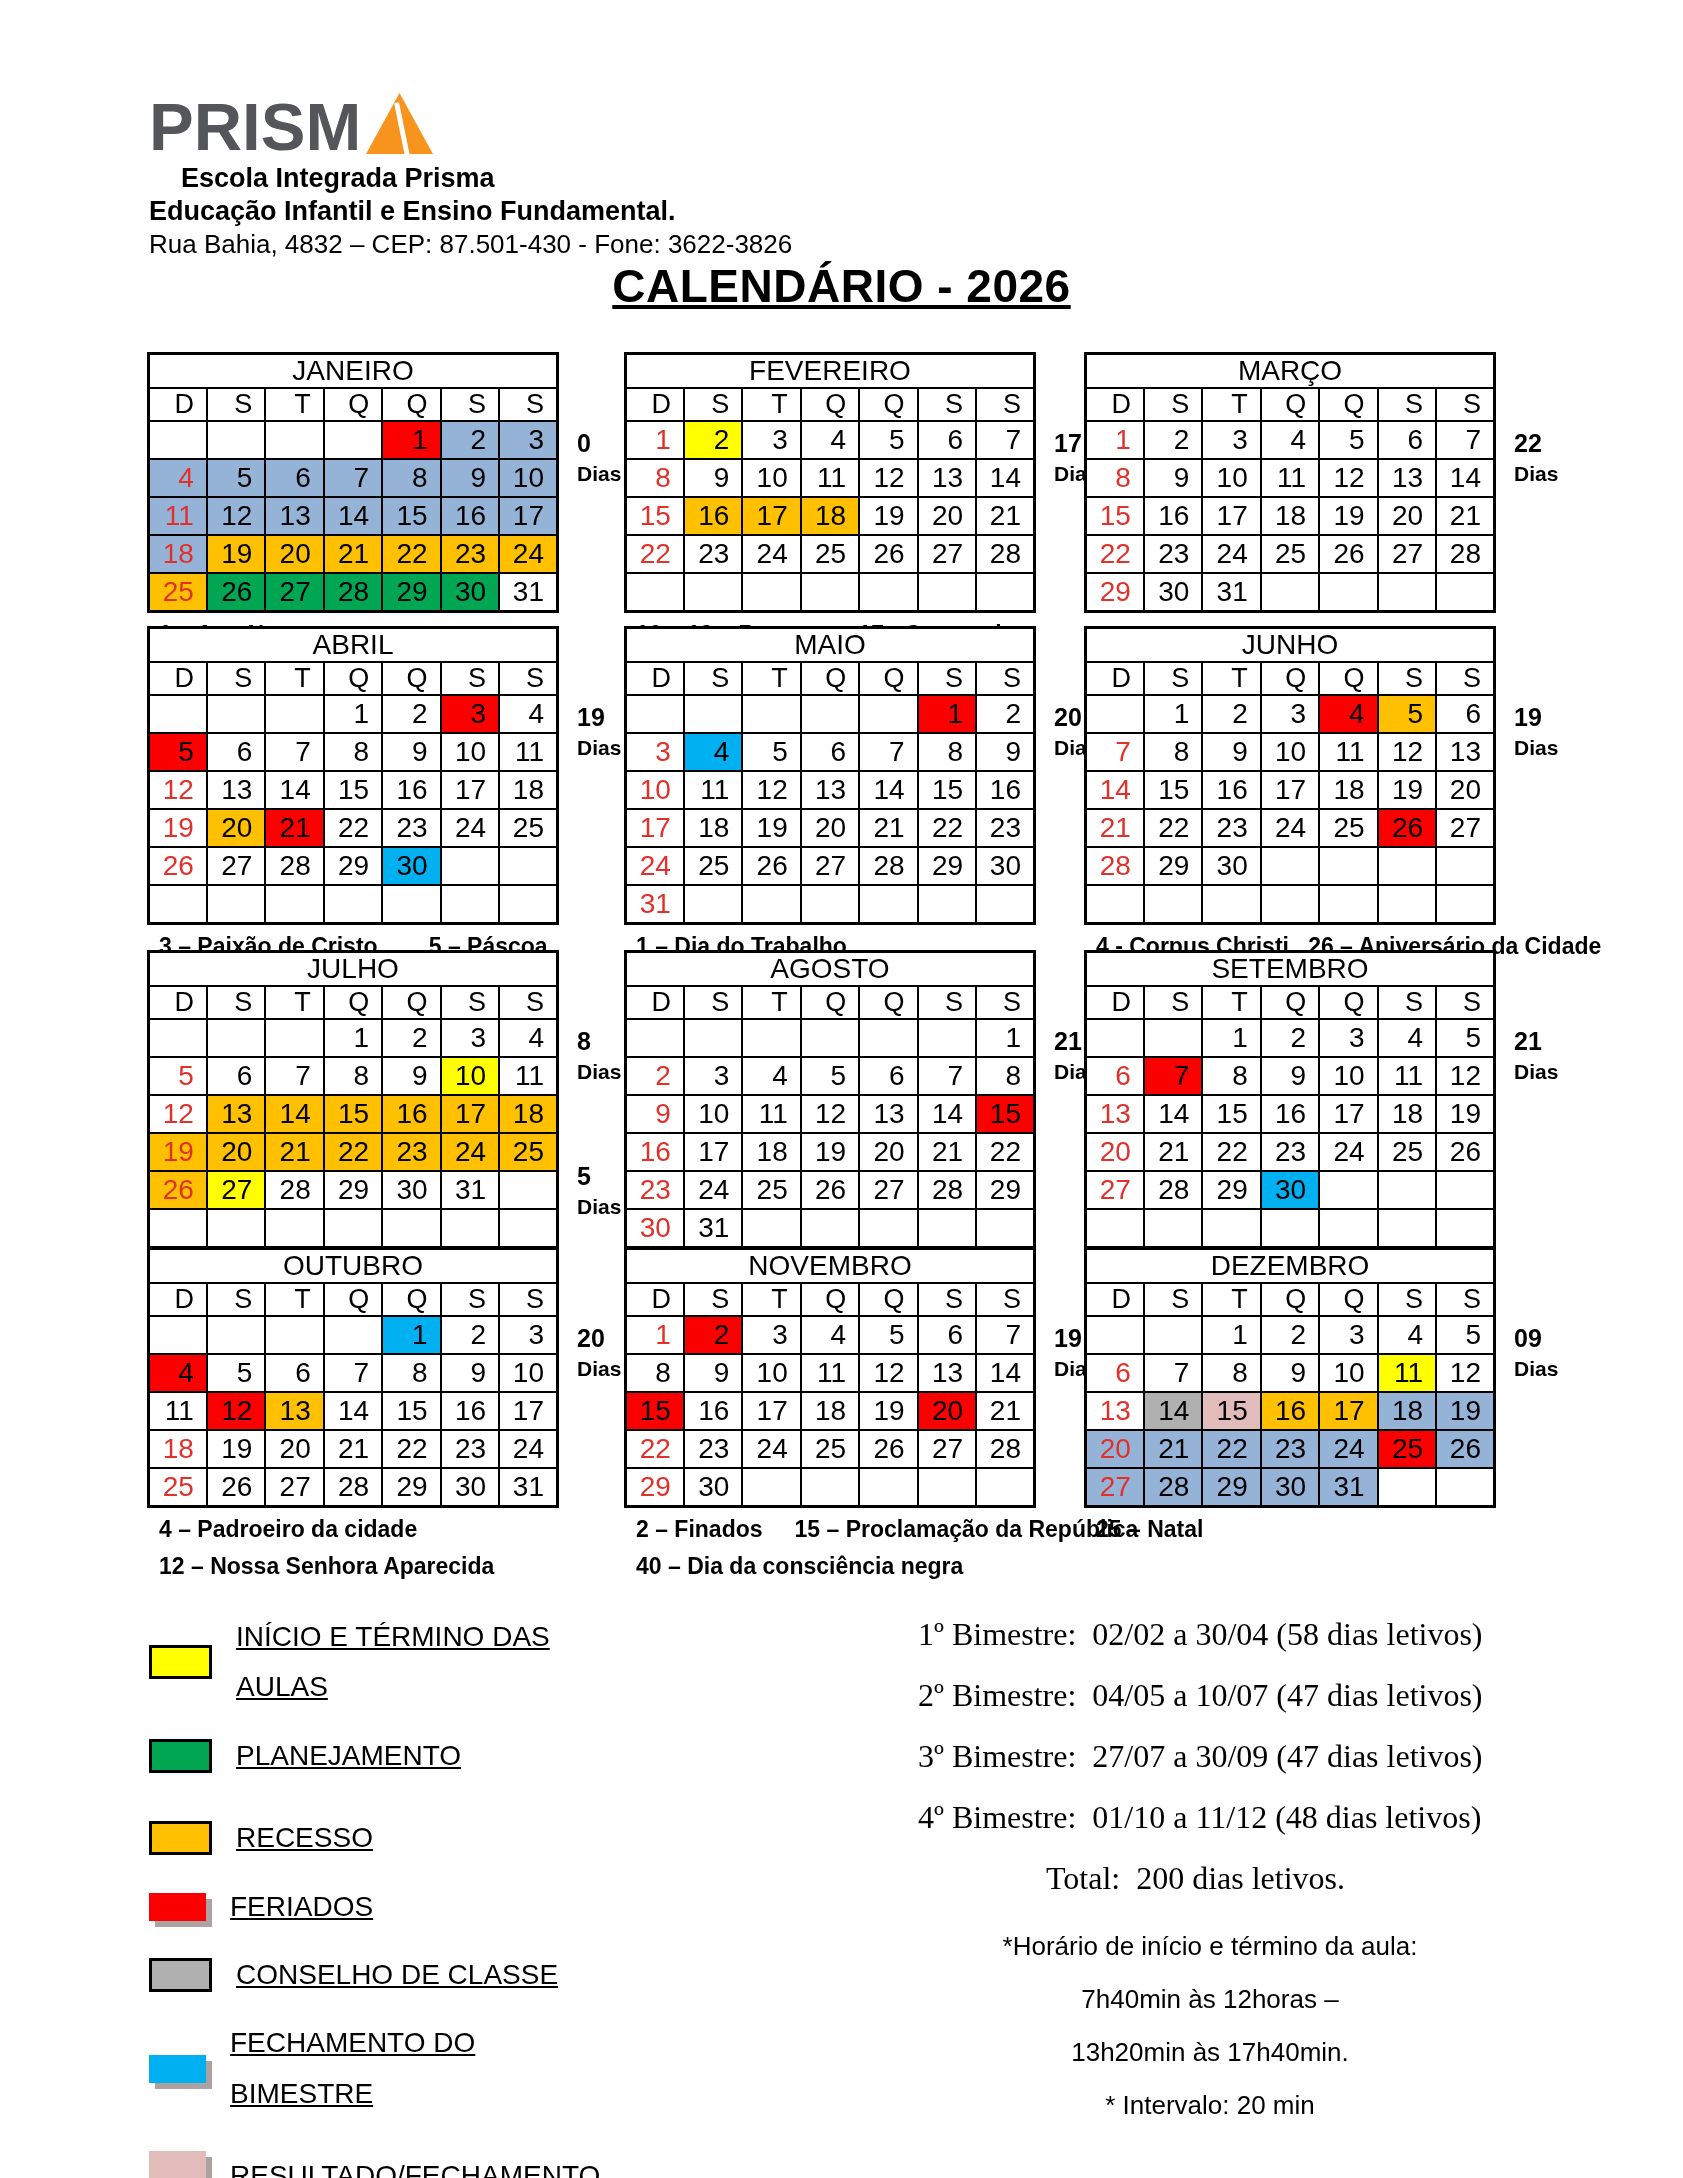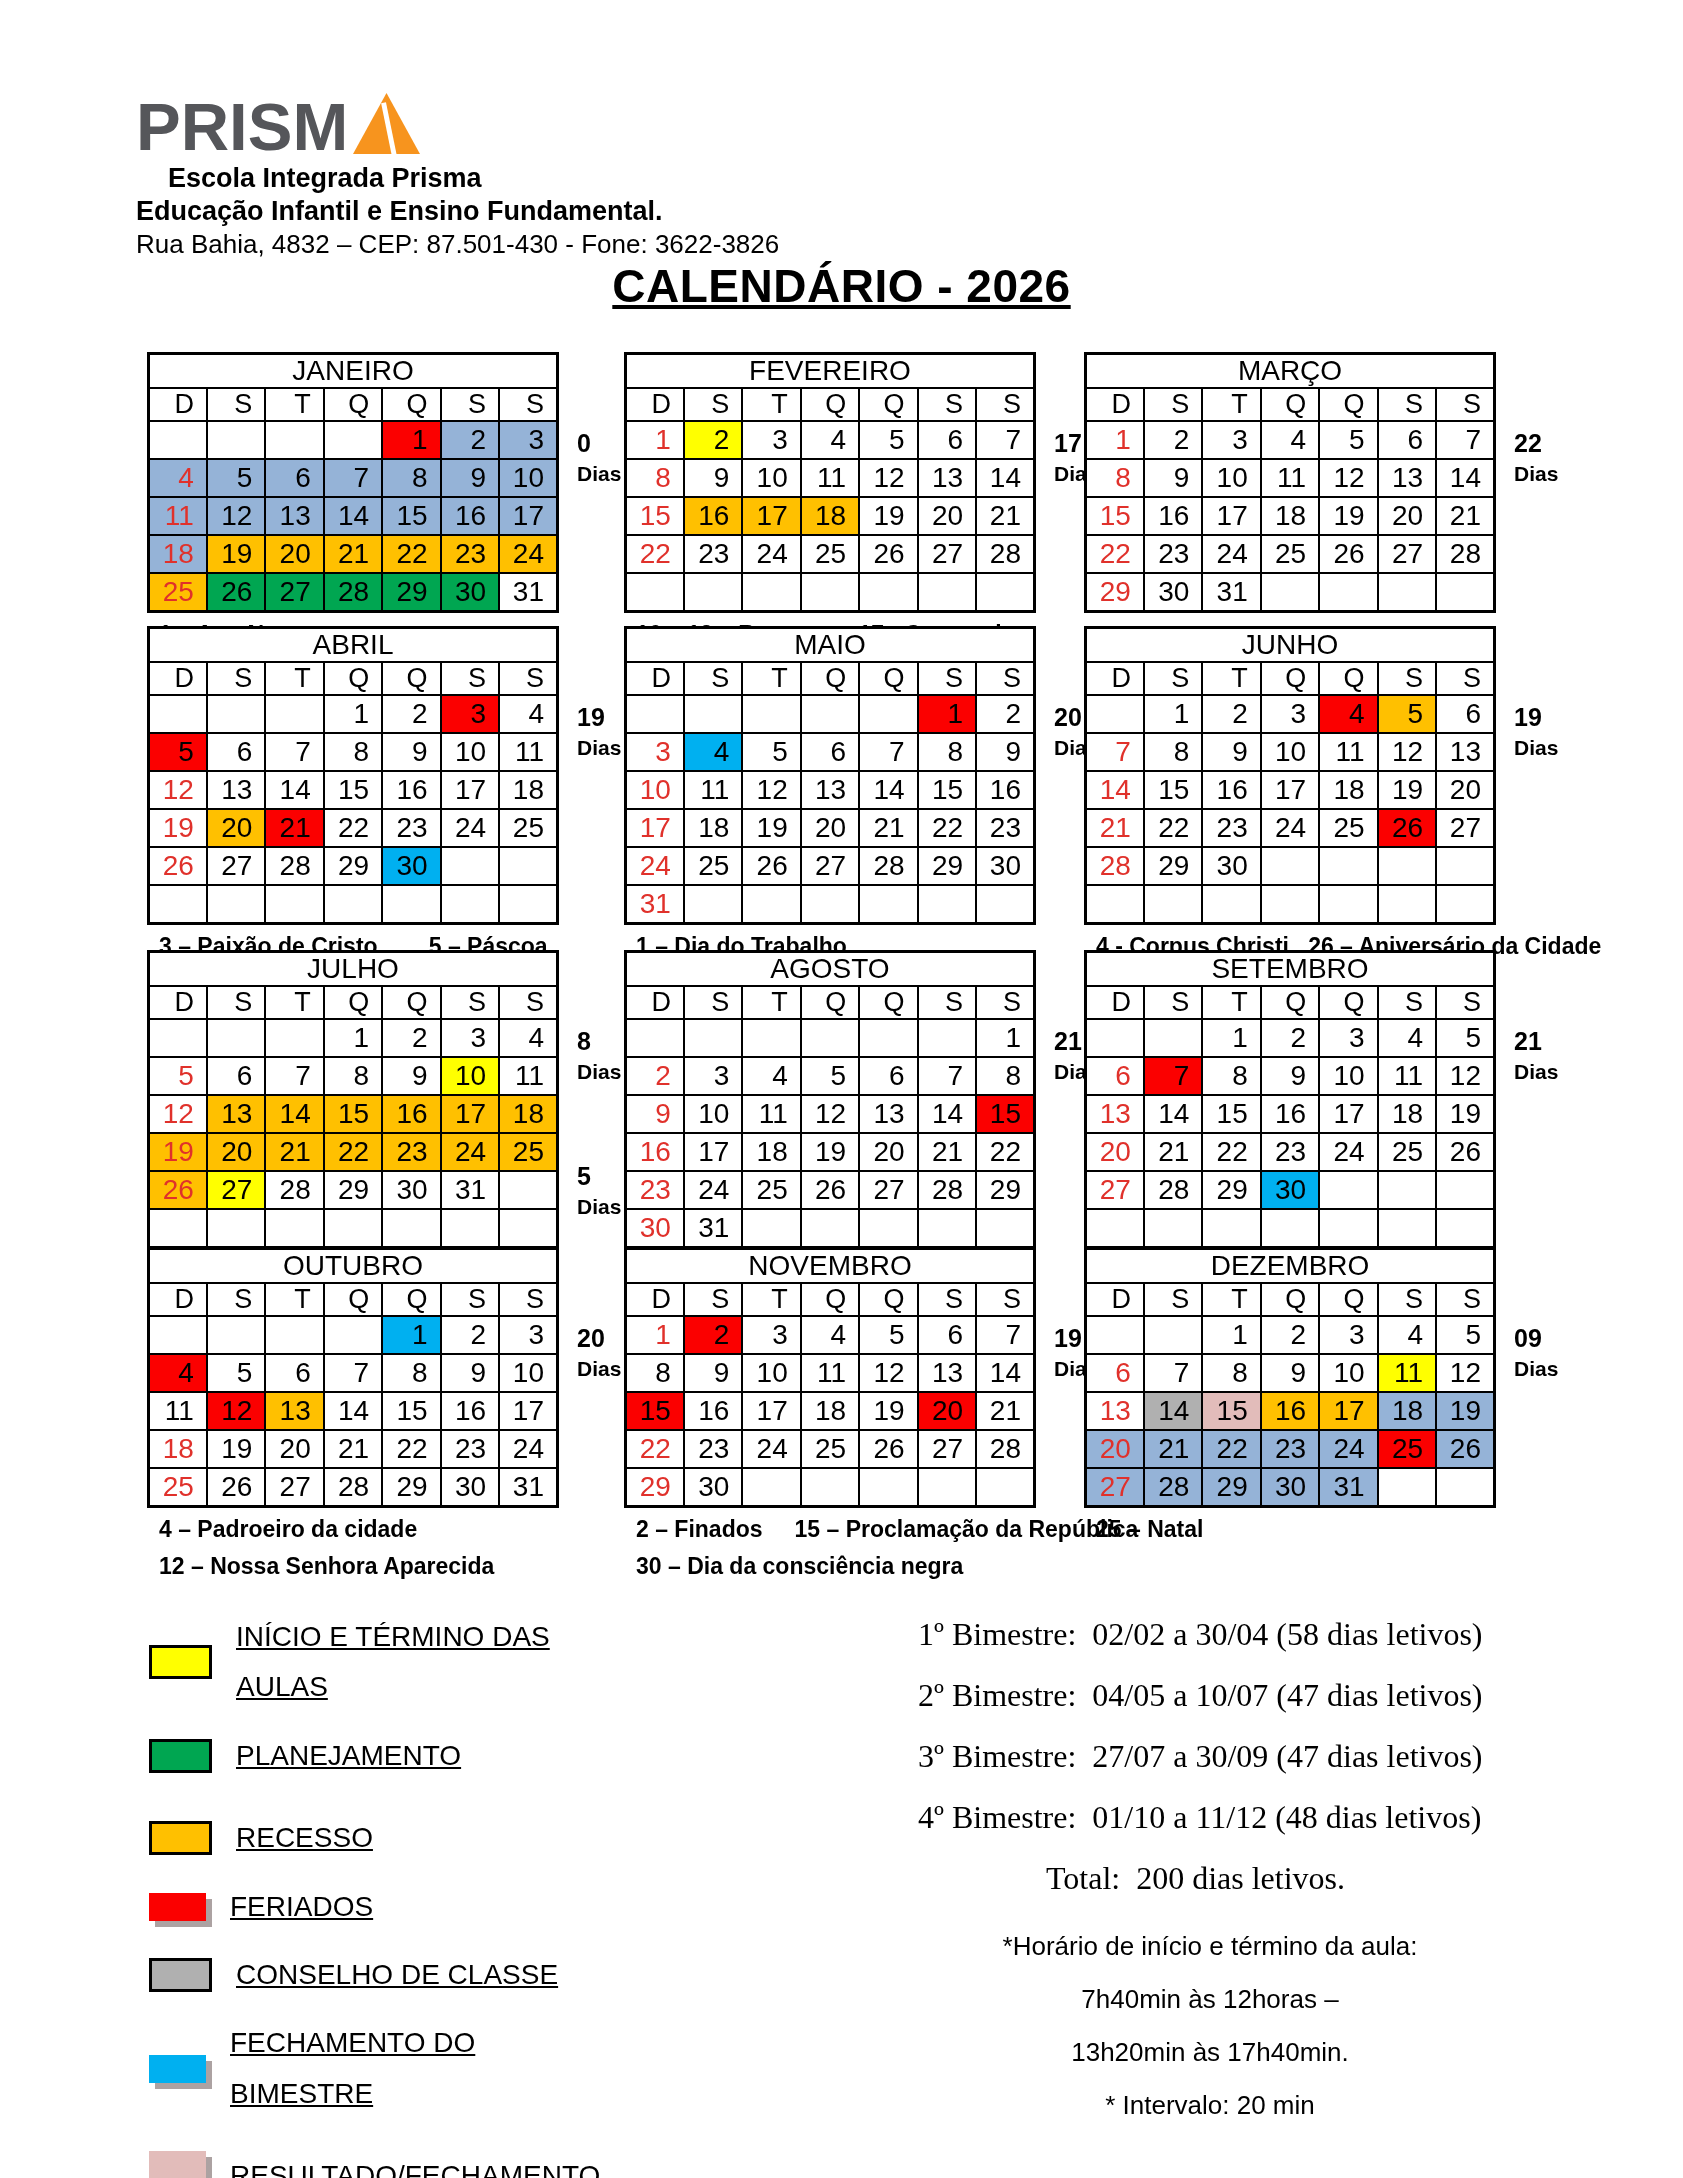--- a/index.html
+++ b/index.html
@@ -1,20 +1,20 @@
 <!DOCTYPE html>
 <html><head>
 <meta charset="utf-8">
 <style>
   html,body{margin:0;padding:0;background:#fff;}
   body{font-family:"Liberation Sans",sans-serif;color:#000;}
   .page{position:relative;width:1683px;height:2178px;background:#fff;overflow:hidden;}
 
   
-  .header{position:absolute;left:136px;top:81px;}
+  .header{position:absolute;left:149px;top:81px;}
   .logo-row{display:flex;align-items:flex-end;gap:2px;height:77px;}
   .logo-text{font-size:67px;font-weight:bold;color:#55565A;letter-spacing:0;line-height:.92;}
   .logo-tri{display:block;margin-bottom:2px;}
   .school-name,.school-subtitle{font-size:27px;font-weight:bold;line-height:1.22;}
   .school-name{margin-top:4px;margin-left:32px;}
   .school-address{font-size:26px;line-height:1.25;}
 
   .page-title{position:absolute;left:0;top:259px;width:1683px;text-align:center;
     font-size:46px;font-weight:bold;text-decoration:underline;letter-spacing:0.5px;}
 
@@ -868,21 +868,21 @@
               <td></td>
               <td></td>
             </tr>
           </tbody>
         </table>
         <div class="side-label" style="top: 75px;">
           <div class="num">19</div>
           <div class="word">Dias</div>
         </div>
         <div class="note">2 – Finados     15 – Proclamação da República</div>
-        <div class="note">30 – Dia da consciência negra</div>
+        <div class="note">40 – Dia da consciência negra</div>
       </div>
       <div class="month">
         <table class="cal">
           <tbody>
             <tr class="mrow">
               <td colspan="7">DEZEMBRO</td>
             </tr>
             <tr class="wd">
               <td>D</td>
               <td>S</td>

